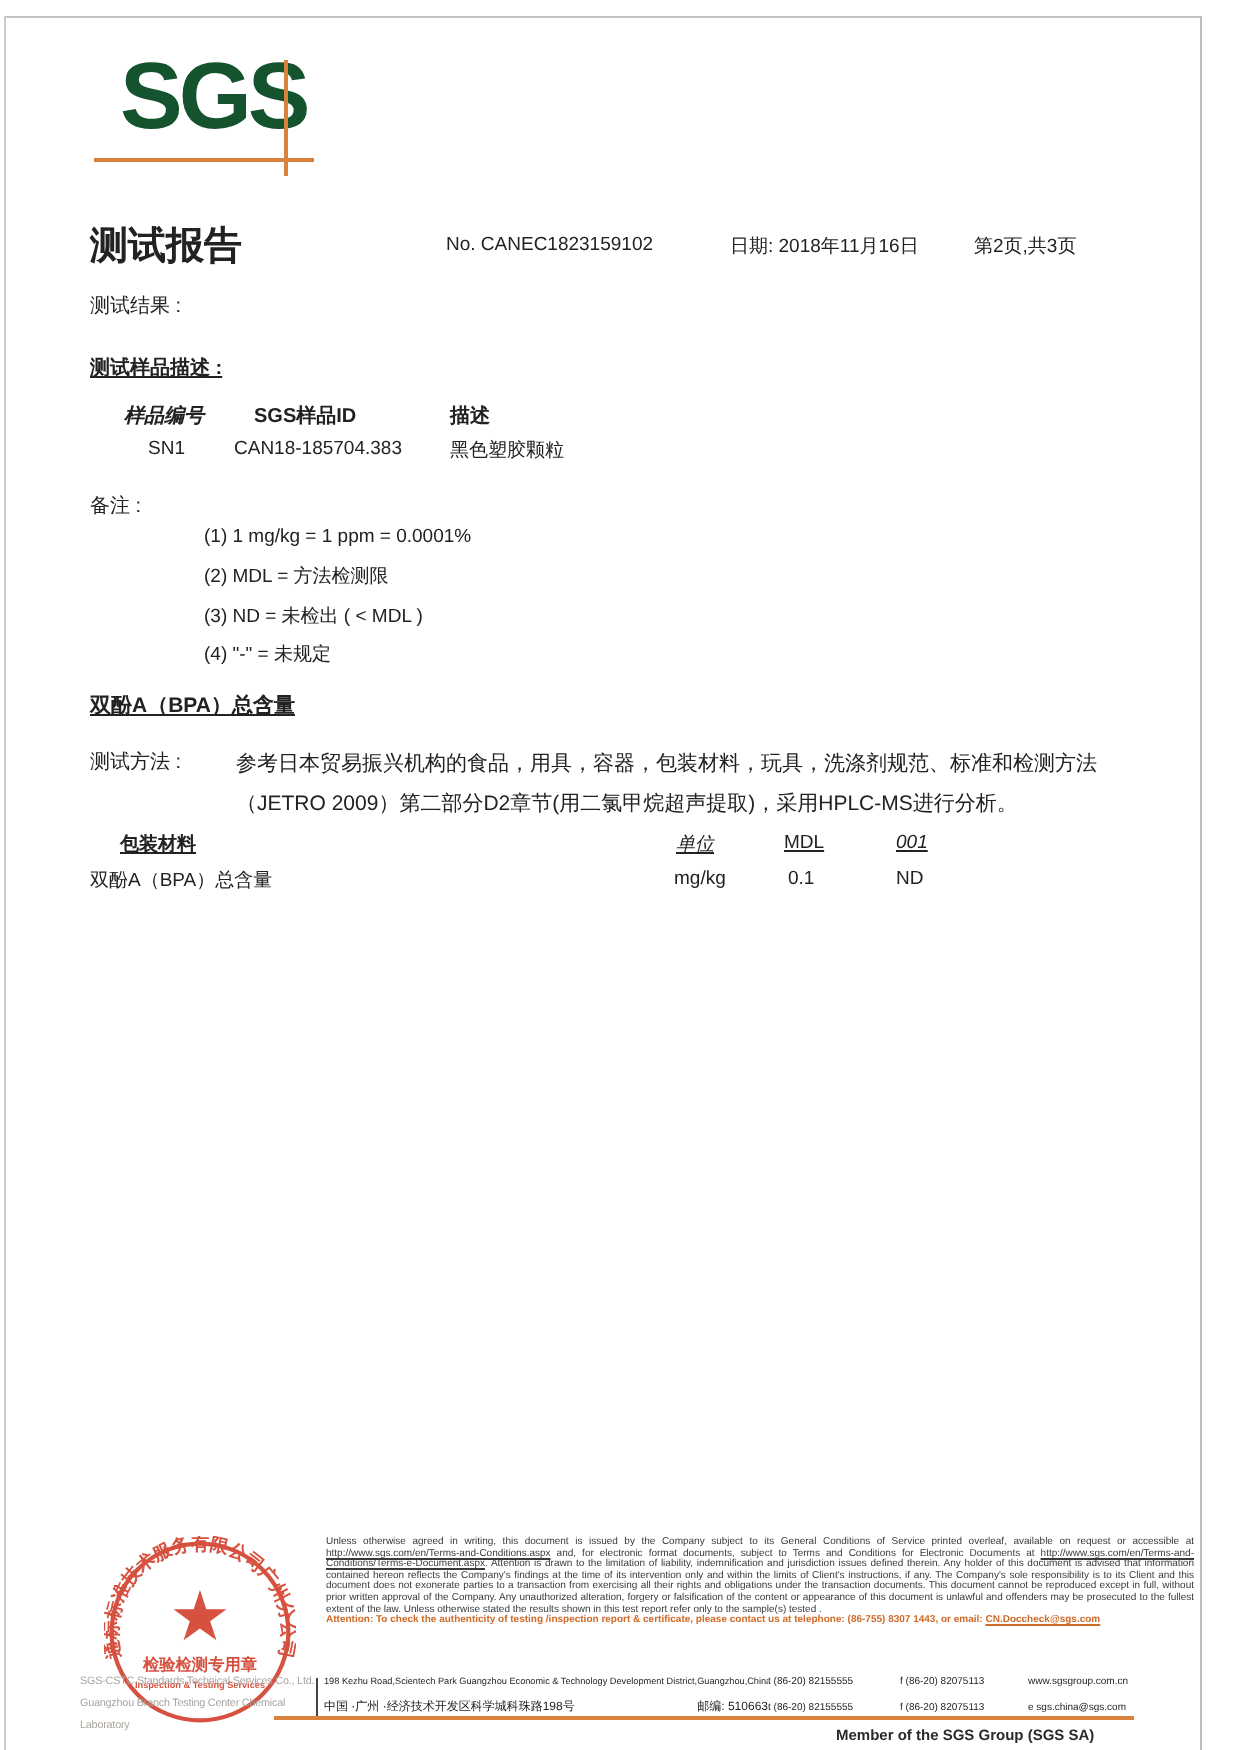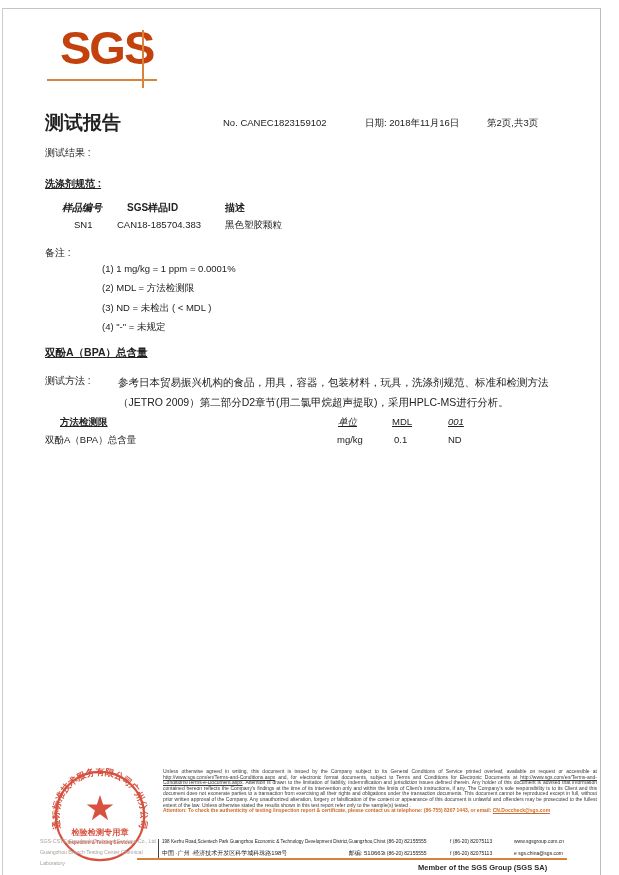--- a/index.html
+++ b/index.html
@@ -7,21 +7,21 @@
     width:619px;height:875px;position:relative;background:#ffffff;
     font-family:"Liberation Sans",sans-serif;color:#222;overflow:hidden;
   }
   .abs{position:absolute;}
   
   .border-top{left:3px;top:8px;width:597px;height:0;border-top:1px solid #c4c4c4;}
   .border-left{left:2px;top:8px;width:0;height:867px;border-left:1px solid #cccccc;}
   .border-right{left:600px;top:8px;width:0;height:867px;border-left:1px solid #bdbdbd;}
 
   
-  .logo{left:60px;top:24px;font-size:47px;font-weight:bold;color:#c2410c;letter-spacing:-2px;line-height:1;text-align:center;}
+  .logo{left:60px;top:24px;font-size:47px;font-weight:bold;color:#14532d;letter-spacing:-2px;line-height:1;text-align:center;}
   .logo-h{left:47px;top:79px;width:110px;height:2px;background:#d9823b;}
   .logo-v{left:142px;top:30px;width:2px;height:58px;background:#d9823b;}
 
   
   .title{left:45px;top:110px;font-size:19px;font-weight:bold;}
   .hmeta{font-size:9.5px;top:117px;}
   .report-no{left:207px;margin-left:16px;}
   .rdate{left:365px;}
   .pgno{left:487px;}
   .results-label{left:45px;top:146px;font-size:10px;}
@@ -85,39 +85,39 @@
   <div class="abs logo">SGS</div>
   <div class="abs logo-h"></div>
   <div class="abs logo-v"></div>
 
   <div class="abs title">测试报告</div>
   <div class="abs hmeta report-no">No. CANEC1823159102</div>
   <div class="abs hmeta rdate">日期: 2018年11月16日</div>
   <div class="abs hmeta pgno">第2页,共3页</div>
   <div class="abs results-label">测试结果 :</div>
 
-  <div class="abs sample-heading">洗涤剂规范 :</div>
+  <div class="abs sample-heading">测试样品描述 :</div>
   <div class="abs th c-sn">样品编号</div>
   <div class="abs th c-id">SGS样品ID</div>
   <div class="abs th c-desc">描述</div>
   <div class="abs td v-sn">SN1</div>
   <div class="abs td v-id">CAN18-185704.383</div>
   <div class="abs td v-desc">黑色塑胶颗粒</div>
 
   <div class="abs notes-label">备注 :</div>
   <div class="abs note n0">(1) 1 mg/kg = 1 ppm = 0.0001%</div>
   <div class="abs note n1">(2) MDL = 方法检测限</div>
   <div class="abs note n2">(3) ND = 未检出 ( &lt; MDL )</div>
   <div class="abs note n3">(4) "-" = 未规定</div>
 
   <div class="abs bpa-heading">双酚A（BPA）总含量</div>
   <div class="abs method-label">测试方法 :</div>
   <div class="abs method-text">参考日本贸易振兴机构的食品，用具，容器，包装材料，玩具，洗涤剂规范、标准和检测方法（JETRO 2009）第二部分D2章节(用二氯甲烷超声提取)，采用HPLC-MS进行分析。</div>
 
-  <div class="abs rt-head rt-item">方法检测限</div>
+  <div class="abs rt-head rt-item">包装材料</div>
   <div class="abs rt-head rt-unit it">单位</div>
   <div class="abs rt-head rt-mdl">MDL</div>
   <div class="abs rt-head rt-001 it">001</div>
   <div class="abs rt-cell rv-item">双酚A（BPA）总含量</div>
   <div class="abs rt-cell rv-unit">mg/kg</div>
   <div class="abs rt-cell rv-mdl">0.1</div>
   <div class="abs rt-cell rv-nd">ND</div>
 
   <div class="abs disclaimer">
     <p style="margin:0;"><span>Unless otherwise agreed in writing, this document is issued by the Company subject to its General Conditions of Service printed overleaf, available on request or accessible at </span><a href="#">http://www.sgs.com/en/Terms-and-Conditions.aspx</a><span> and, for electronic format documents, subject to Terms and Conditions for Electronic Documents at </span><a href="#">http://www.sgs.com/en/Terms-and-Conditions/Terms-e-Document.aspx</a><span>. Attention is drawn to the limitation of liability, indemnification and jurisdiction issues defined therein. Any holder of this document is advised that information contained hereon reflects the Company's findings at the time of its intervention only and within the limits of Client's instructions, if any. The Company's sole responsibility is to its Client and this document does not exonerate parties to a transaction from exercising all their rights and obligations under the transaction documents. This document cannot be reproduced except in full, without prior written approval of the Company. Any unauthorized alteration, forgery or falsification of the content or appearance of this document is unlawful and offenders may be prosecuted to the fullest extent of the law. Unless otherwise stated the results shown in this test report refer only to the sample(s) tested .</span></p>

